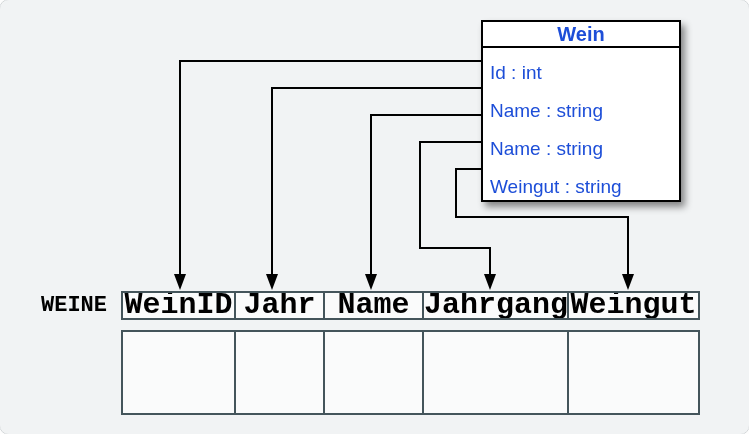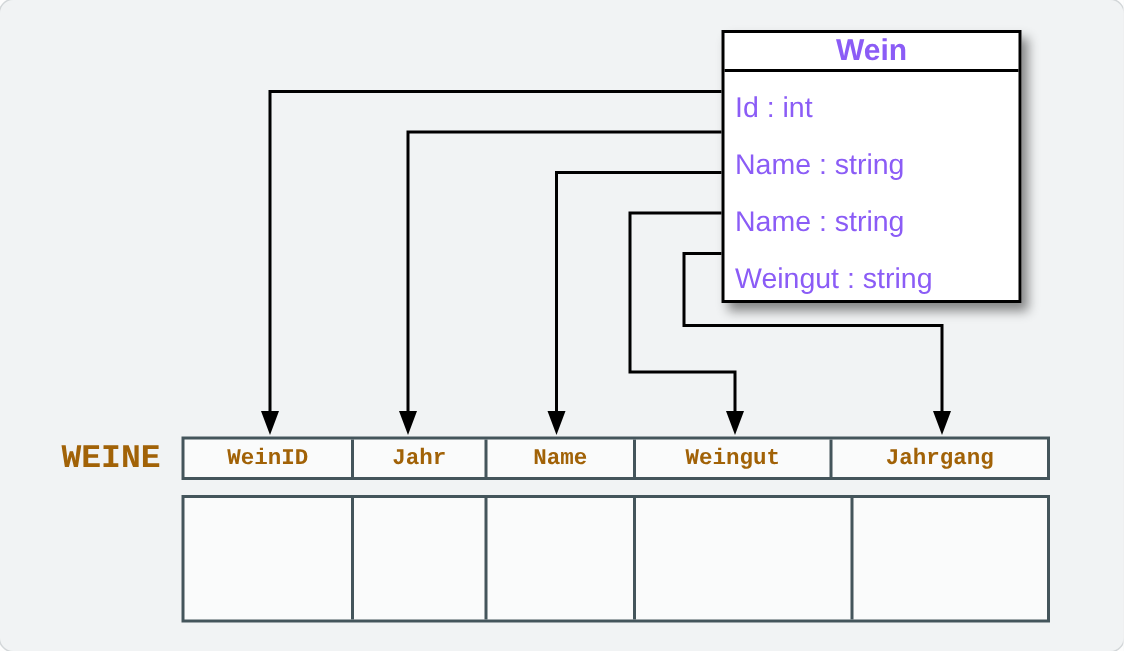--- a/index.html
+++ b/index.html
@@ -6,51 +6,51 @@
   .page{
     position:relative;width:749px;height:434px;overflow:hidden;
     background:#f1f3f4;border-radius:9px;outline:1px solid #d3d7d9;
     font-family:"Liberation Sans","DejaVu Sans",sans-serif;
   }
   .connectors{position:absolute;left:0;top:0;width:749px;height:434px;z-index:1;}
   .class-box{
     position:absolute;left:481px;top:20px;width:196px;z-index:2;
     background:#ffffff;border:2px solid #000;
     box-shadow:4px 5px 7px rgba(0,0,0,0.45);
-    color:#8b5cf6;
+    color:#1d4ed8;
   }
   .class-title{
     height:24px;line-height:24px;text-align:center;
     font-weight:bold;font-size:20px;border-bottom:2px solid #000;
   }
   .class-attr{
     height:27px;line-height:27px;padding-left:7px;
     font-size:19px;white-space:nowrap;margin-top:11px;
   }
   .mono{
     font-family:"Liberation Mono","DejaVu Sans Mono",monospace;
-    font-weight:bold;color:#a16207;
+    font-weight:bold;color:#000000;
   }
   .table-label{
     position:absolute;left:20px;top:291px;width:87px;height:29px;
     line-height:29px;text-align:right;font-size:22px;z-index:2;
   }
   .table-row{
     position:absolute;left:121px;width:579px;display:flex;
     border:2px solid #44555b;box-sizing:border-box;background:#fafbfb;z-index:2;
   }
   .table-header{top:291px;height:29px;}
   .table-body{top:330px;height:85px;}
   .cell{
     box-sizing:border-box;flex:none;height:100%;
     border-left:2px solid #44555b;
     text-align:center;overflow:hidden;
   }
   .cell:first-child{border-left:none;}
-  .th{font-size:15px;line-height:25px;white-space:nowrap;}
+  .th{font-size:30px;line-height:25px;white-space:nowrap;}
 </style>
 </head>
 <body>
 
 <div class="page">
 
   <svg class="connectors" viewBox="0 0 749 434" xmlns="http://www.w3.org/2000/svg">
     <g>
       <path d="M 482 61 H 180 V 276" fill="none" stroke-width="2" stroke="#000000"></path>
       <polygon points="174,274 186,274 180,290" fill="#000000"></polygon>
@@ -80,22 +80,22 @@
     <div class="class-attr">Name : string</div>
     <div class="class-attr">Weingut : string</div>
   </div>
 
   <div class="table-label mono">WEINE</div>
 
   <div class="table-row table-header">
     <div class="cell th mono" style="width:111px">WeinID</div>
     <div class="cell th mono" style="width:89px">Jahr</div>
     <div class="cell th mono" style="width:99px">Name</div>
+    <div class="cell th mono" style="width:145px">Jahrgang</div>
     <div class="cell th mono" style="width:131px">Weingut</div>
-    <div class="cell th mono" style="width:145px">Jahrgang</div>
   </div>
 
   <div class="table-row table-body">
     <div class="cell" style="width:111px"></div>
     <div class="cell" style="width:89px"></div>
     <div class="cell" style="width:99px"></div>
     <div class="cell" style="width:145px"></div>
     <div class="cell" style="width:131px"></div>
   </div>
 

